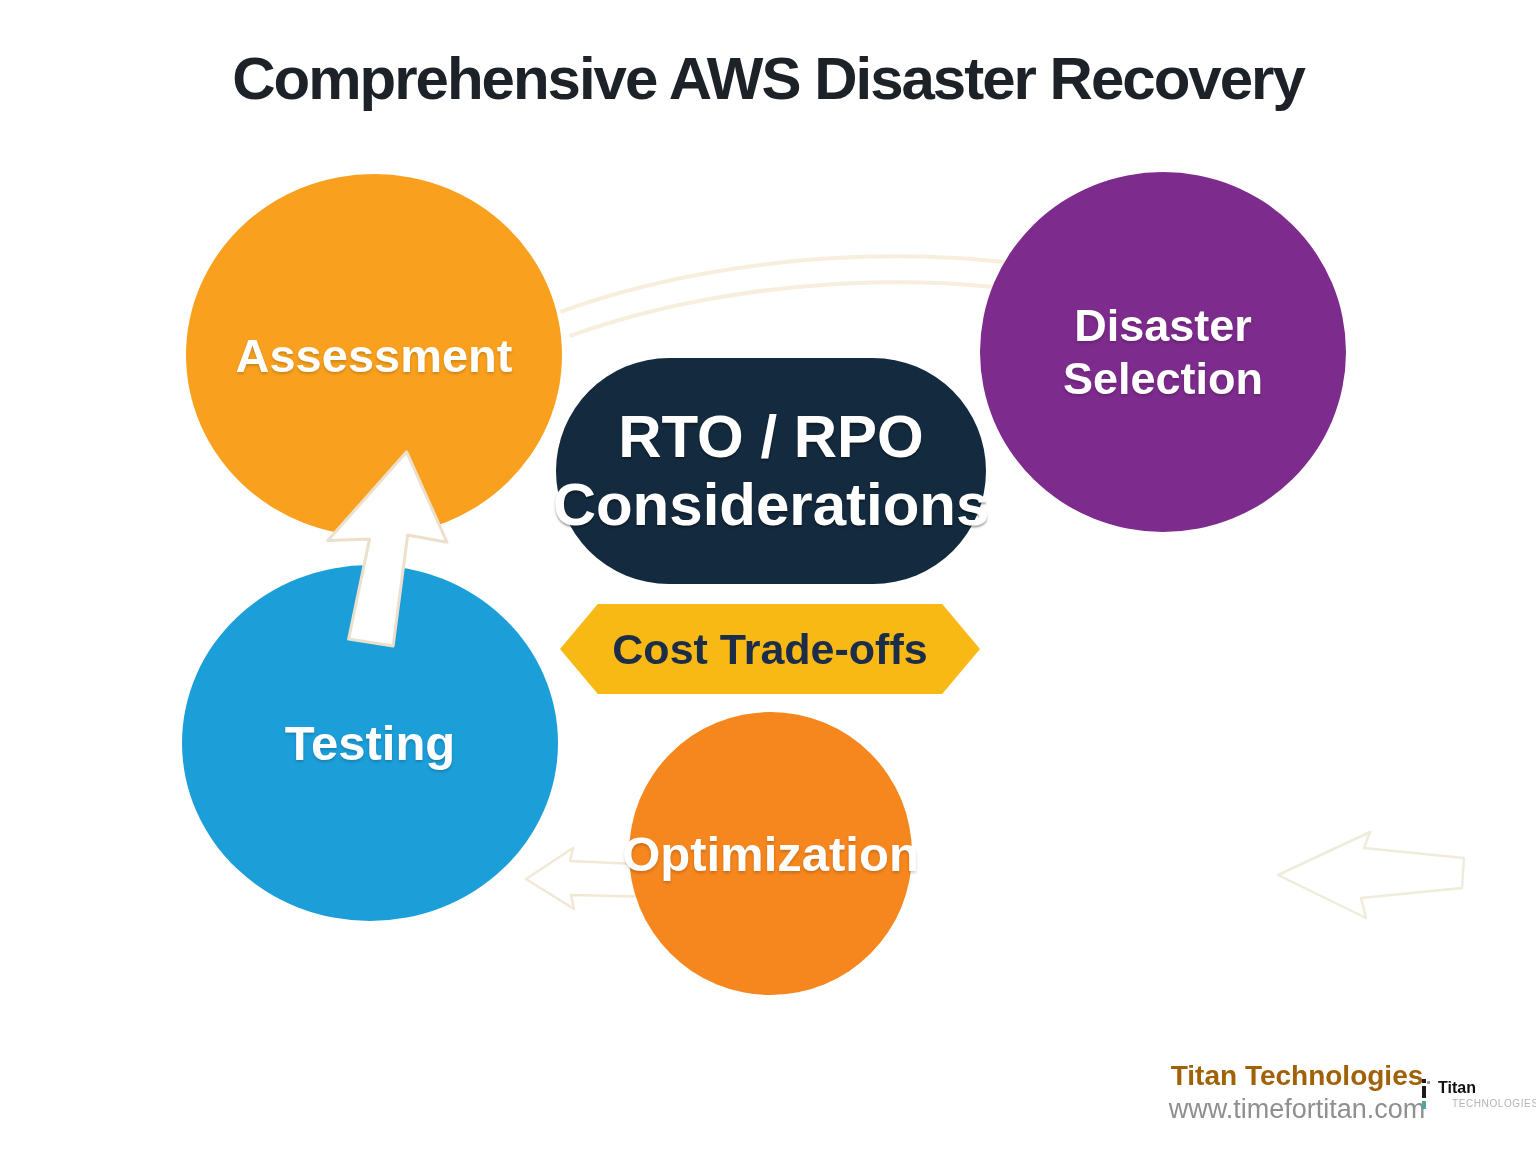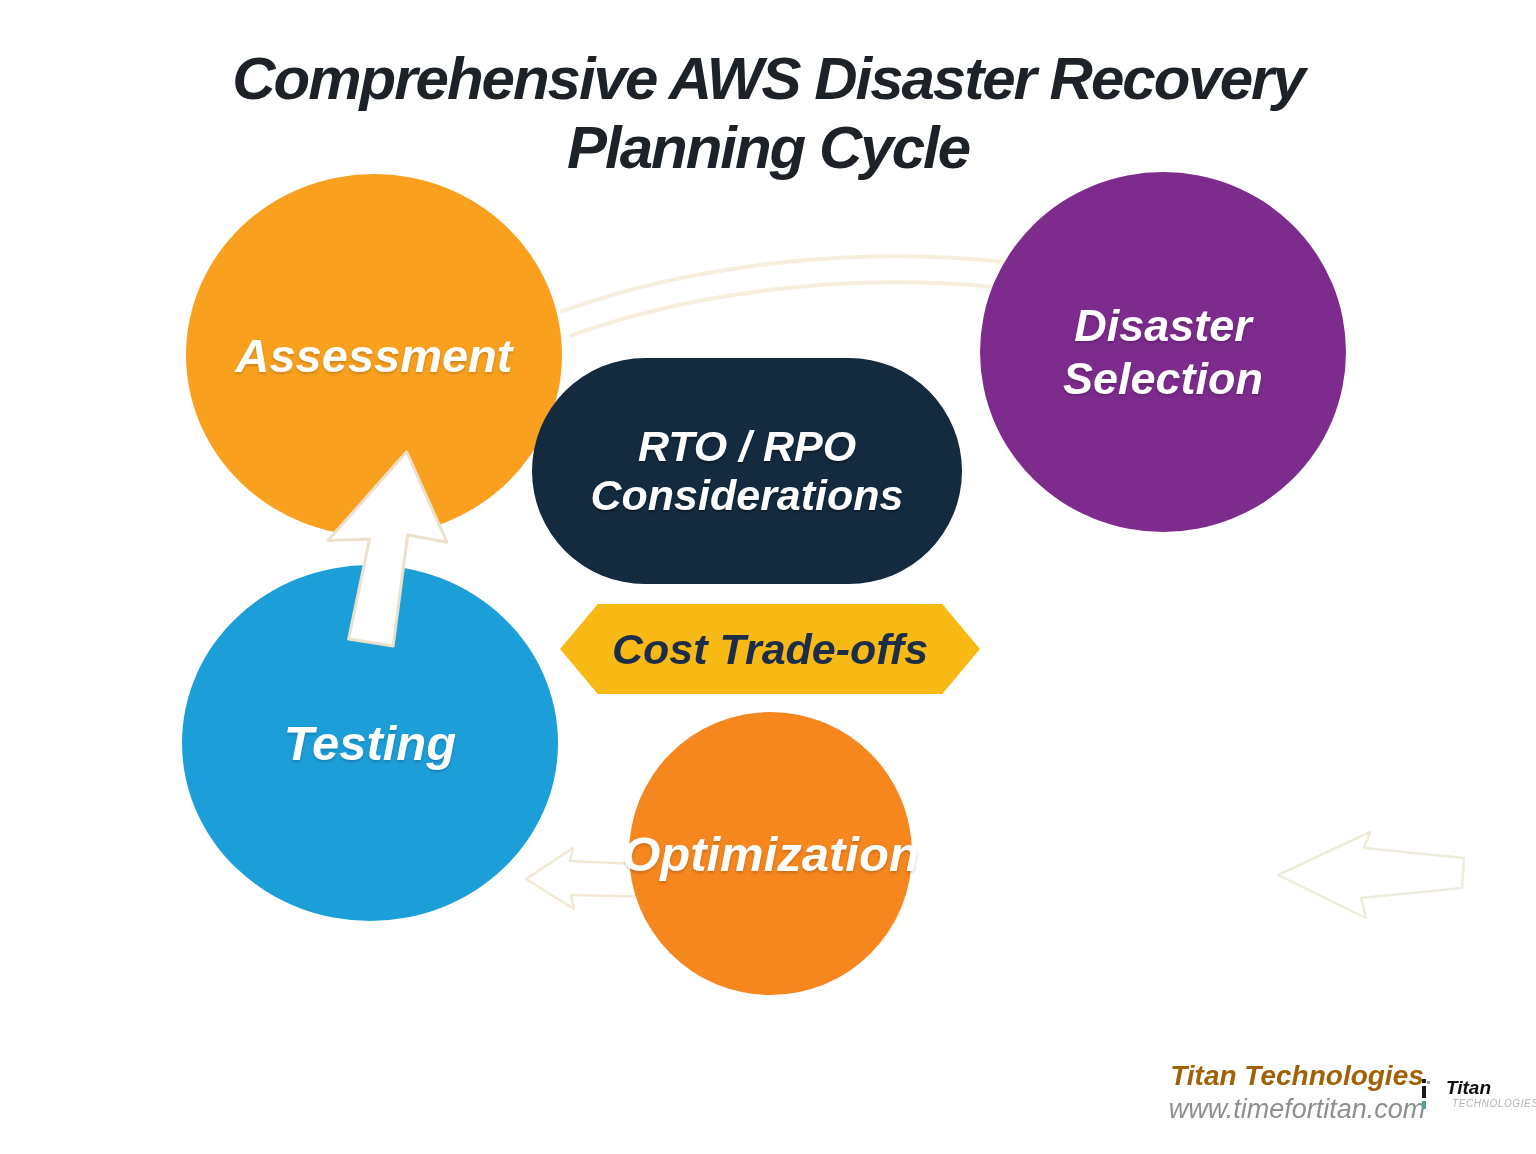--- a/index.html
+++ b/index.html
@@ -2,21 +2,20 @@
 <html><head>
 <meta charset="utf-8">
 <style>
   html,body{margin:0;padding:0;background:#ffffff;}
   #page{
     position:relative;
     width:1536px;height:1154px;
     background:#ffffff;
     overflow:hidden;
     font-family:"Liberation Sans","DejaVu Sans",sans-serif;
-    font-style:italic;
   }
   
   .title{
     position:absolute;top:44px;left:0;width:100%;
     text-align:center;
     color:#1c2228;
     font-size:60px;font-weight:700;letter-spacing:-2px;
     line-height:69px;
   }
   
@@ -27,24 +26,24 @@
     text-shadow:0 2px 3px rgba(0,0,0,0.18);
     z-index:2;
   }
   .node-assessment{left:186px;top:174px;width:376px;height:362px;background:#F9A11E;font-size:47px;align-items:center;}
   .node-strategy{left:980px;top:172px;width:366px;height:360px;background:#7D2B8C;font-size:45px;line-height:1.18;}
   .node-testing{left:182px;top:565px;width:376px;height:356px;background:#1C9ED9;font-size:49px;}
   .node-implementation{left:984px;top:562px;width:362px;height:362px;background:#43A747;font-size:43px;}
   .node-optimization{left:629px;top:712px;width:283px;height:283px;background:#F6861E;font-size:49px;}
   
   .pill{
-    position:absolute;left:532px;top:358px;width:430px;height:226px;
+    position:absolute;left:556px;top:358px;width:430px;height:226px;
     background:#142A3E;border-radius:120px;
     display:flex;flex-direction:column;align-items:center;justify-content:center;
-    color:#ffffff;font-weight:700;font-size:43px;line-height:1.13;
+    color:#ffffff;font-weight:700;font-size:60px;line-height:1.13;
     text-align:center;z-index:3;
     text-shadow:0 2px 2px rgba(0,0,0,0.35);
   }
   
   .banner{
     position:absolute;left:560px;top:604px;width:420px;height:90px;
     background:#F9B915;
     clip-path:polygon(0 50%,9% 0,91% 0,100% 50%,91% 100%,9% 100%);
     display:flex;align-items:center;justify-content:center;
     color:#1B2D49;font-weight:700;font-size:43px;
@@ -65,31 +64,30 @@
   .footer-url{color:#8f8f8f;font-size:27px;font-weight:400;line-height:34px;white-space:nowrap;}
   .logo{
     position:absolute;left:1424px;top:1078px;width:100px;
   }
   .logo-marks{position:absolute;left:-2px;top:1px;width:6px;height:34px;}
   .logo-marks span{position:absolute;display:block;background:#1c1c1c;}
   .m1{left:0;top:0;width:4px;height:4px;}
   .m2{left:0;top:7px;width:4px;height:12px;}
   .m3{left:0;top:22px;width:4px;height:8px;background:#4aa8a0 !important;}
   .m4{left:5px;top:2px;width:3px;height:3px;background:#9a9a9a !important;}
-  .logo-name{margin-left:22px;color:#0f0f0f;font-size:19px;font-weight:700;letter-spacing:0;line-height:20px;}
+  .logo-name{margin-left:14px;color:#0f0f0f;font-size:16px;font-weight:700;letter-spacing:0;line-height:20px;}
   .logo-sub{margin-left:28px;color:#b4b4b4;font-size:10px;letter-spacing:0.6px;line-height:12px;}
 </style>
 </head>
 <body>
 
 <div id="page">
 
   <h1 class="title" style="margin:0;">
     <span>Comprehensive AWS Disaster Recovery</span><br>
-    <span>Planning Cycle</span>
   </h1>
 
   <svg class="arr arr-top" width="660" height="145" viewBox="0 0 660 145">
     <path d="M25,102 C200,38 430,32 570,74" fill="none" stroke="#f7eedd" stroke-width="30"></path>
     <path d="M25,102 C200,38 430,32 570,74" fill="none" stroke="#ffffff" stroke-width="22"></path>
     <path d="M566,36 L642,86 L552,114 Z" fill="#ffffff" stroke="#f1e5cf" stroke-width="3" stroke-linejoin="round"></path>
   </svg>
 
   <svg class="arr arr-left" width="145" height="72" viewBox="0 0 145 72">
     <path d="M140,22 L52,18 L55,5 L8,36 L56,66 L53,52 L140,54 Z" fill="#ffffff" stroke="#f3e8d4" stroke-width="2.5" stroke-linejoin="round"></path>

